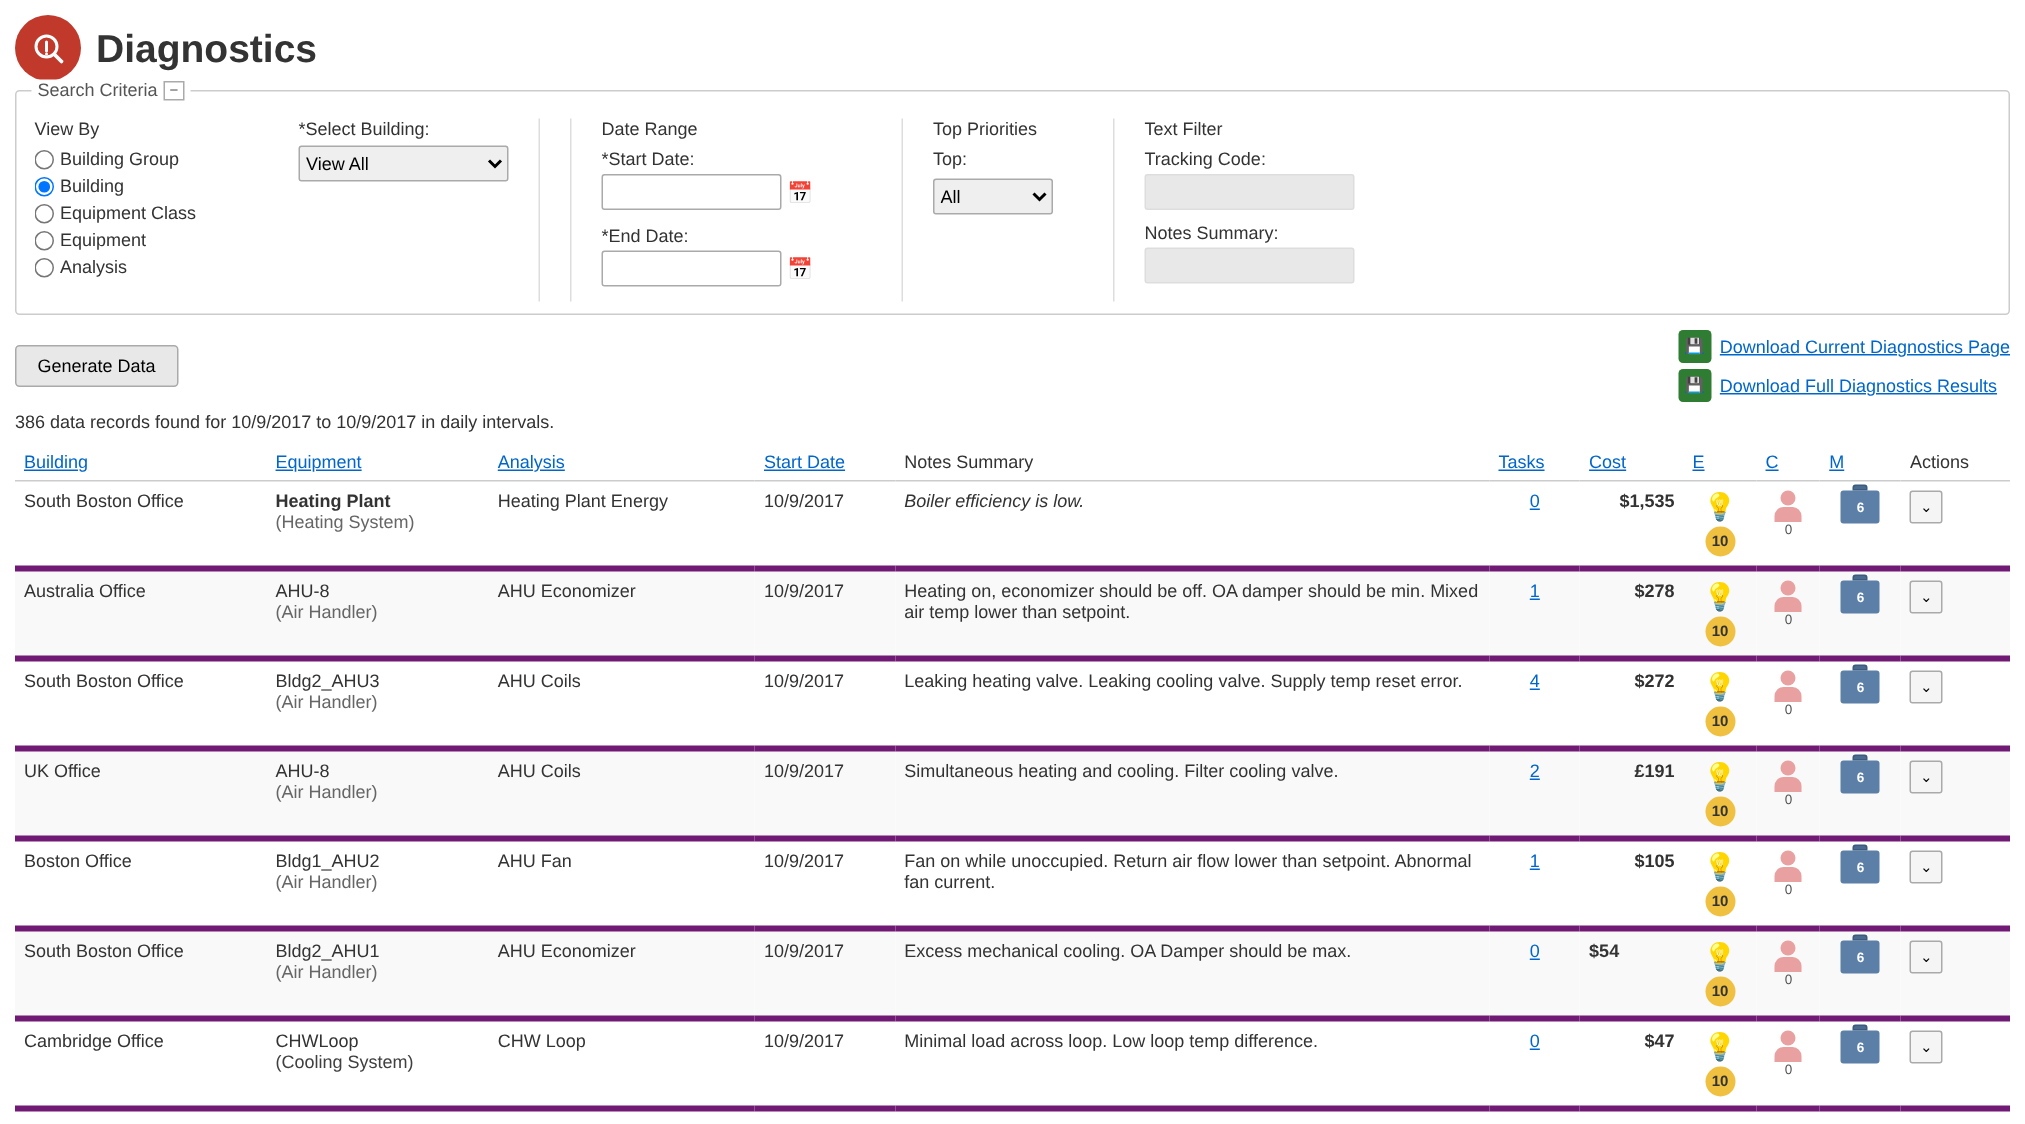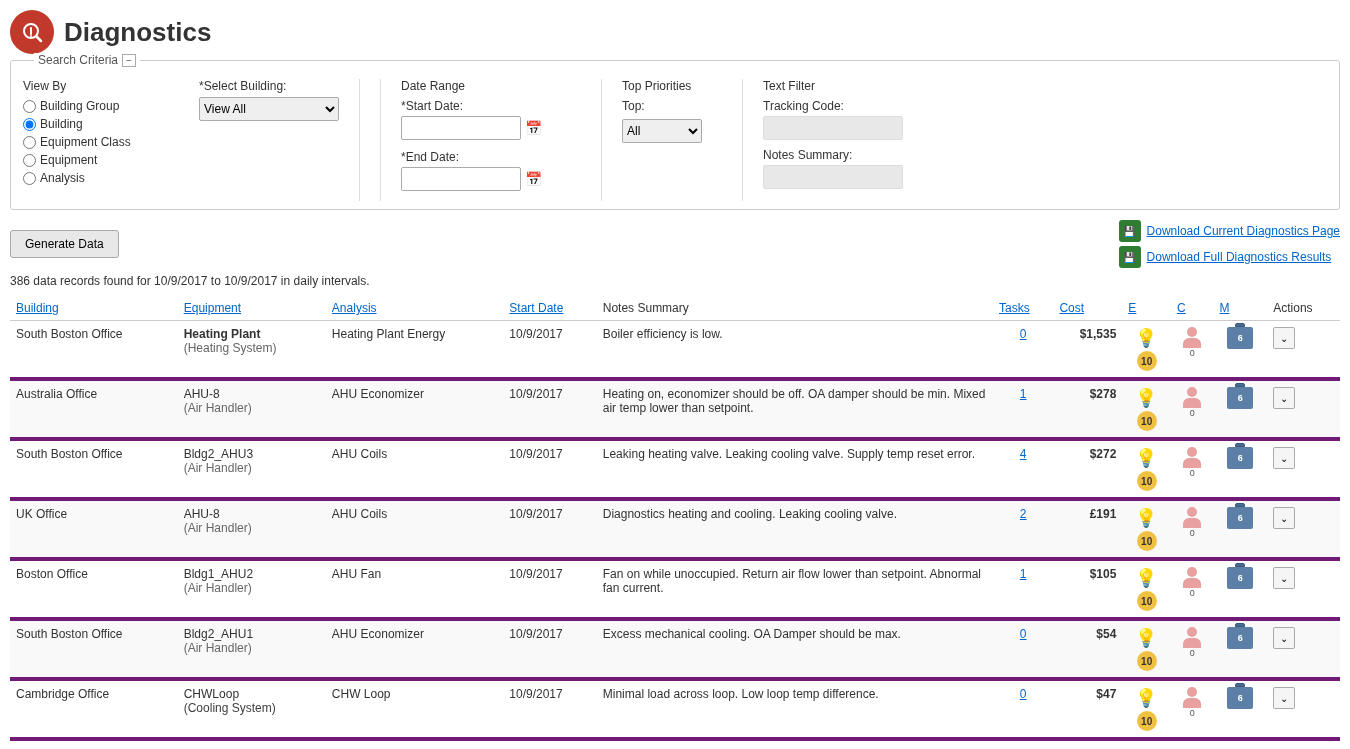--- a/index.html
+++ b/index.html
@@ -6,21 +6,21 @@
     body { font-family: Arial, sans-serif; font-size: 12px; background: #fff; color: #333; }
     .page-wrapper { padding: 10px; max-width: 1350px; }
 
     .header { display: flex; align-items: center; margin-bottom: 6px; }
     .header-icon { width: 44px; height: 44px; background: #c0392b; border-radius: 50%; display: flex; align-items: center; justify-content: center; margin-right: 10px; flex-shrink: 0; }
     .header-icon svg { fill: white; }
     .header-title { font-size: 26px; font-weight: bold; color: #333; }
     .header-desc { font-size: 12px; color: #555; margin-bottom: 8px; }
 
     .search-criteria { border: 1px solid #ccc; border-radius: 3px; padding: 8px 12px; margin-bottom: 10px; position: relative; }
-    .search-criteria-legend { position: absolute; top: -8px; left: 23px; background: #fff; padding: 0 4px; font-size: 12px; color: #555; display: flex; align-items: center; gap: 4px; }
+    .search-criteria-legend { position: absolute; top: -8px; left: 10px; background: #fff; padding: 0 4px; font-size: 12px; color: #555; display: flex; align-items: center; gap: 4px; }
 
     .search-row { display: flex; gap: 20px; align-items: flex-start; padding-top: 10px; }
 
     .view-by { min-width: 160px; }
     .view-by-title, .display-interval-title, .date-range-title, .top-priorities-title, .text-filter-title { font-size: 12px; font-weight: normal; margin-bottom: 6px; color: #333; }
 
     .radio-group { display: flex; flex-direction: column; gap: 4px; }
     .radio-item { display: flex; align-items: center; gap: 4px; font-size: 12px; cursor: pointer; }
     .radio-item input[type="radio"] { cursor: pointer; }
 
@@ -214,21 +214,21 @@
     </thead>
     <tbody id="table-body">
     <tr style="background: rgb(255, 255, 255);">
     <td>South Boston Office</td>
     <td>
       <div style="font-weight:bold;">Heating Plant</div>
       <div style="color:#666;">(Heating System)</div>
     </td>
     <td>Heating Plant Energy</td>
     <td>10/9/2017</td>
-    <td style="max-width:280px;">Boiler efficiency is low.</td>
+    <td style="max-width:280px;font-style:italic;">Boiler efficiency is low.</td>
     <td style="text-align:center;">
       <a class="task-link">0</a>
     </td>
     <td style="text-align:right; font-weight:bold;">$1,535</td>
     <td style="text-align:center;">
       <div style="display:flex; flex-direction:column; align-items:center; gap:2px;">
         <span style="font-size:18px; color:#f0c040;">💡</span>
         <span style="display:inline-flex; align-items:center; justify-content:center; width:20px; height:20px; background:#f0c040; border-radius:50%; font-size:10px; font-weight:bold;">10</span>
       </div>
     </td>
@@ -328,21 +328,21 @@
     </td>
   </tr>
         <tr style="background: rgb(249, 249, 249);">
     <td>UK Office</td>
     <td>
       <div style="font-weight:normal;">AHU-8</div>
       <div style="color:#666;">(Air Handler)</div>
     </td>
     <td>AHU Coils</td>
     <td>10/9/2017</td>
-    <td style="max-width:280px;">Diagnostics heating and cooling. Leaking cooling valve.</td>
+    <td style="max-width:280px;">Simultaneous heating and cooling. Filter cooling valve.</td>
     <td style="text-align:center;">
       <a class="task-link">2</a>
     </td>
     <td style="text-align:right; font-weight:bold;">£191</td>
     <td style="text-align:center;">
       <div style="display:flex; flex-direction:column; align-items:center; gap:2px;">
         <span style="font-size:18px; color:#f0c040;">💡</span>
         <span style="display:inline-flex; align-items:center; justify-content:center; width:20px; height:20px; background:#f0c040; border-radius:50%; font-size:10px; font-weight:bold;">10</span>
       </div>
     </td>
@@ -408,21 +408,21 @@
     <td>
       <div style="font-weight:normal;">Bldg2_AHU1</div>
       <div style="color:#666;">(Air Handler)</div>
     </td>
     <td>AHU Economizer</td>
     <td>10/9/2017</td>
     <td style="max-width:280px;">Excess mechanical cooling. OA Damper should be max.</td>
     <td style="text-align:center;">
       <a class="task-link">0</a>
     </td>
-    <td style="text-align:right; font-weight:bold;">$54</td>
+    <td style="font-weight:bold;">$54</td>
     <td style="text-align:center;">
       <div style="display:flex; flex-direction:column; align-items:center; gap:2px;">
         <span style="font-size:18px; color:#f0c040;">💡</span>
         <span style="display:inline-flex; align-items:center; justify-content:center; width:20px; height:20px; background:#f0c040; border-radius:50%; font-size:10px; font-weight:bold;">10</span>
       </div>
     </td>
     <td style="text-align:center;">
       <div style="display:flex; flex-direction:column; align-items:center;">
         <div style="width:10px; height:10px; background:#e8a0a0; border-radius:50%;"></div>
         <div style="width:18px; height:10px; background:#e8a0a0; border-radius:6px 6px 0 0; margin-top:1px;"></div>

